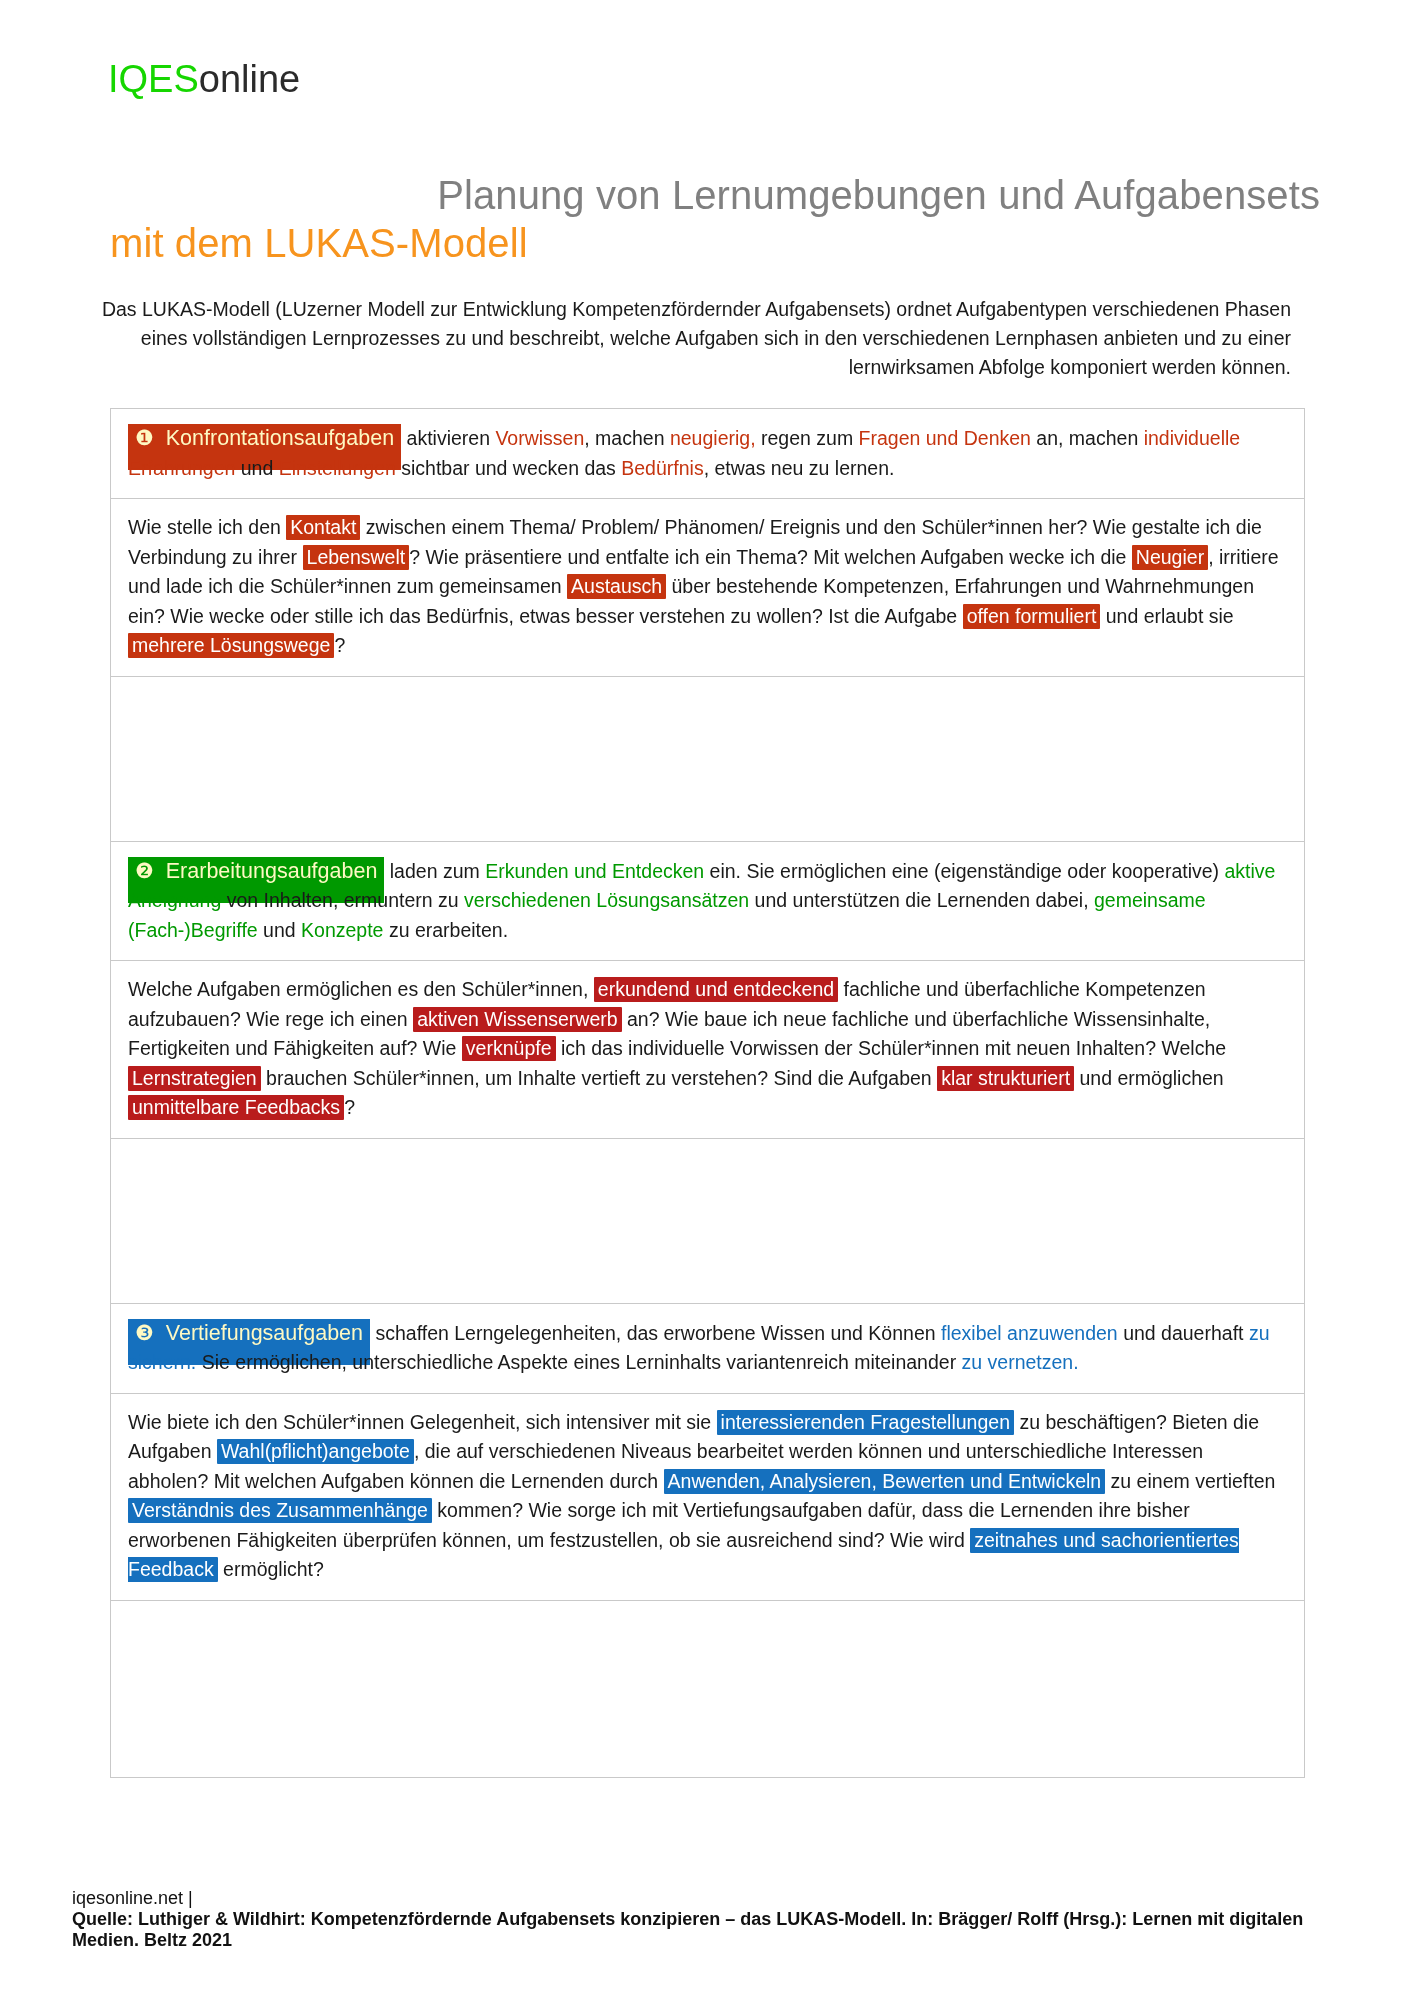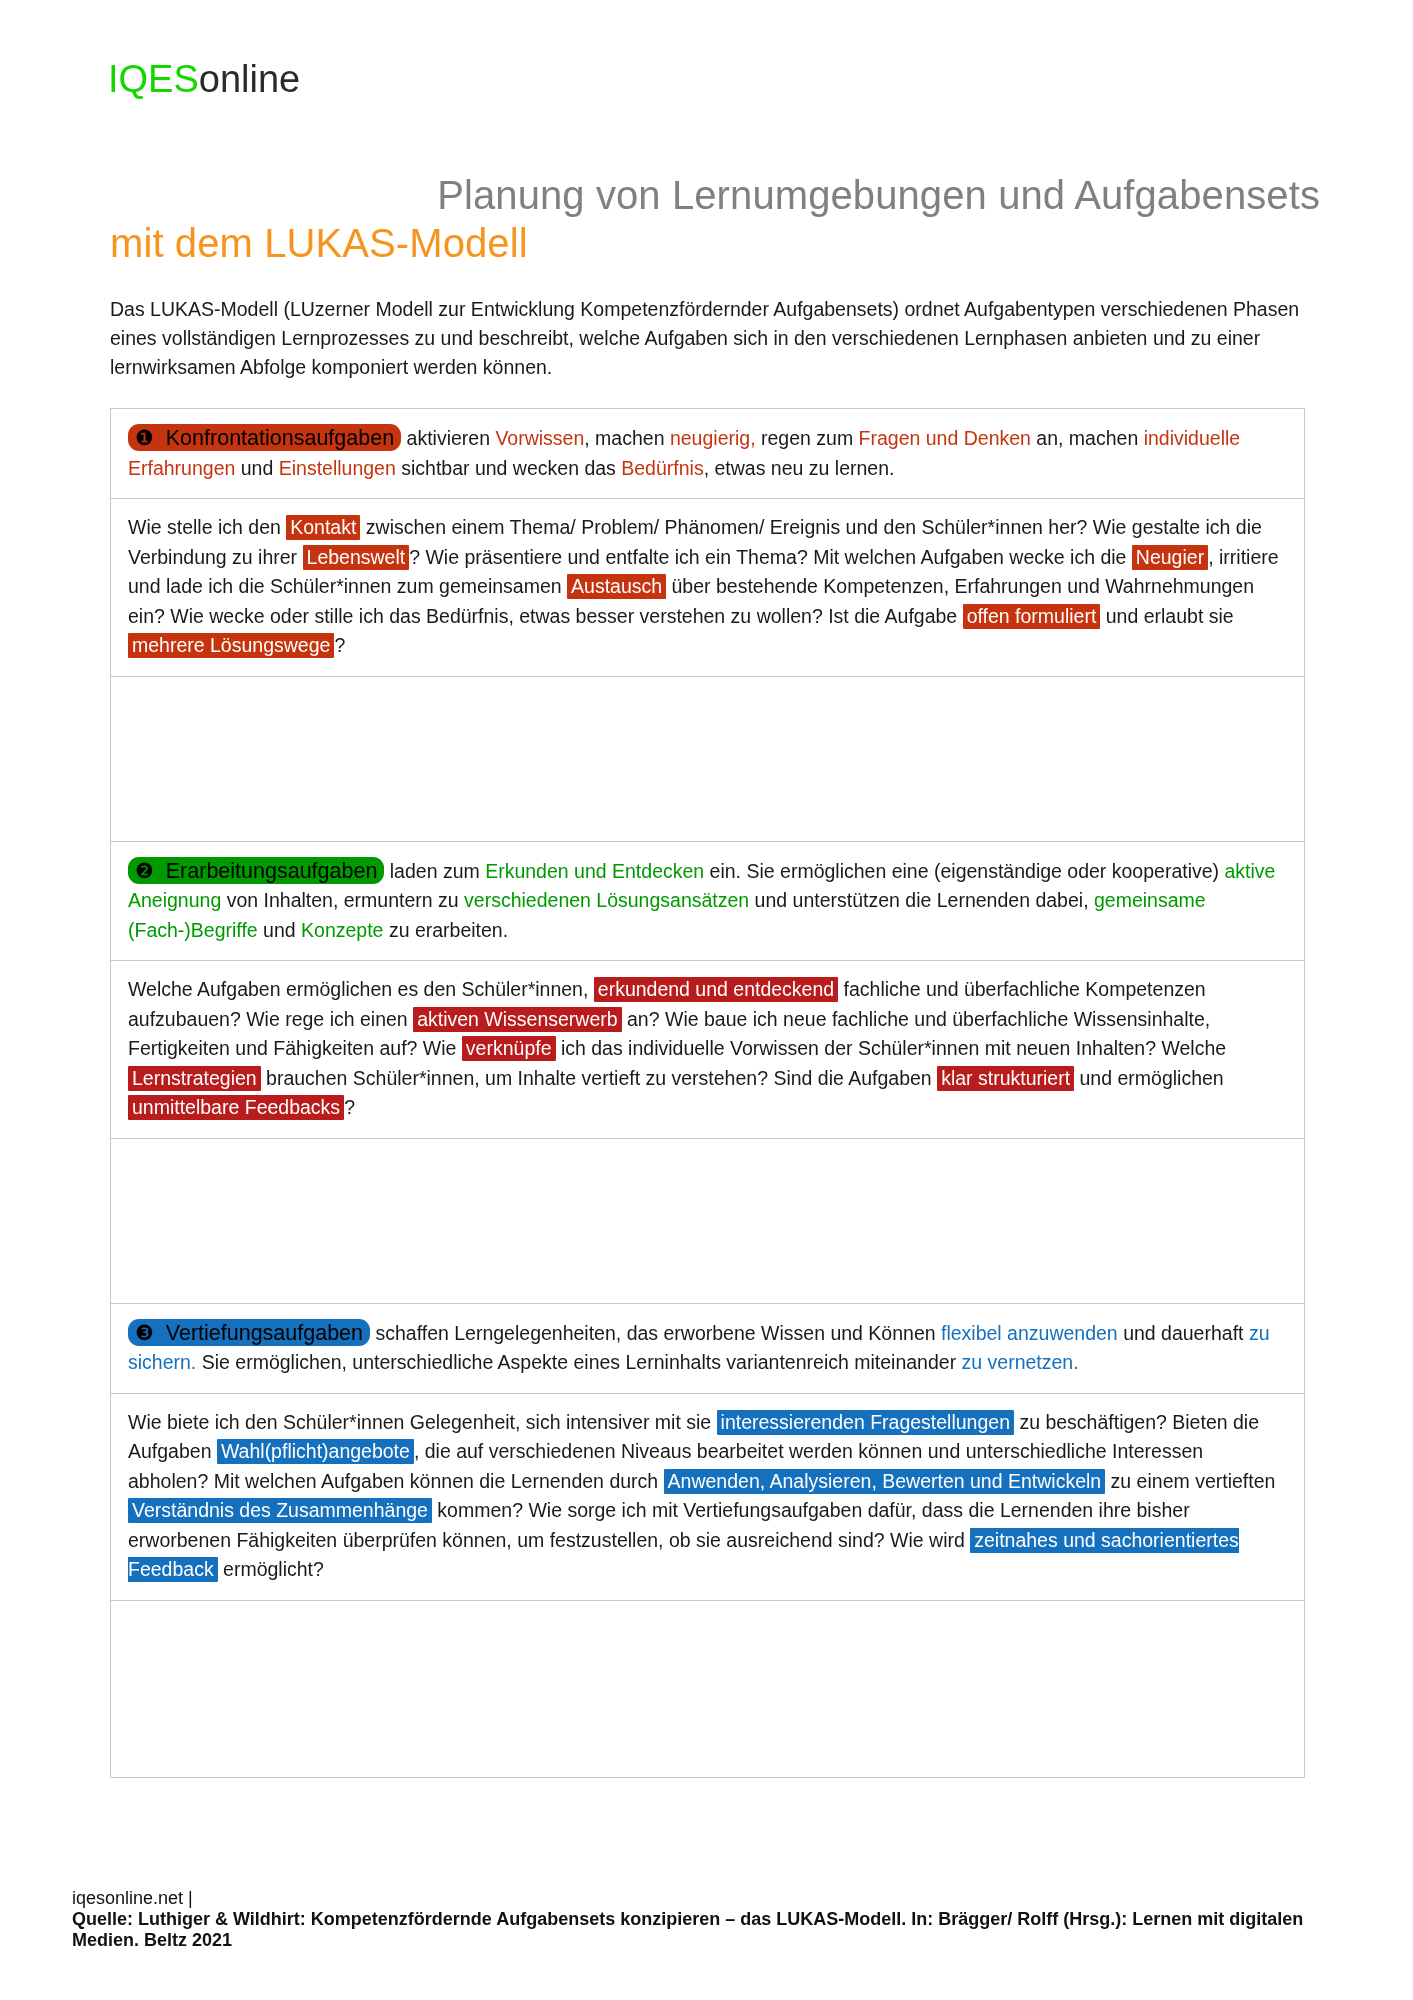--- a/index.html
+++ b/index.html
@@ -27,22 +27,22 @@
     font-size:40px; line-height:46px; color:#808080; font-weight:400;
     letter-spacing:0.1px; white-space:nowrap;text-align:right;
   }
   .title2{
     font-size:40px; line-height:46px; color:#F7941E; font-weight:400;
     letter-spacing:0.1px; white-space:nowrap; margin-top:2px;
   }
 
   
   .intro{
-    position:absolute; left:110px; top:295px; width:1195px;
-    font-size:19.5px; line-height:29px; color:#1a1a1a;
+    position:absolute; left:96px; top:295px; width:1195px;
+    font-size:19.5px; line-height:29px; color:#1a1a1a;text-align:right;
   }
 
   
   .grid{
     position:absolute; left:110px; top:408px; width:1195px;
     border:1px solid #c9c9c9;
     box-sizing:border-box;
     background:#fff;
   }
   .row{ border-bottom:1px solid #c9c9c9; box-sizing:border-box; }
@@ -59,23 +59,22 @@
   .hl{ color:#ffffff; padding:1px 4px 2px 4px; border-radius:1px; }
   .hl-r{ background:#C5340F; }
   .hl-g{ background:#b91c1c; }
   .hl-b{ background:#1570BE; }
 
   .tx-r{ color:#C5340F; }
   .tx-g{ color:#009900; }
   .tx-b{ color:#1570BE; }
 
   .lead-r, .lead-g, .lead-b{
-    color:#000000; padding:2px 7px 1px 7px;
+    color:#fef9c3; padding:2px 7px 20px 7px;
     font-size:21.5px;
-    border-radius:11px;
   }
   .lead-r{ background:#C5340F; }
   .lead-g{ background:#009900; }
   .lead-b{ background:#1570BE; }
   .numglyph{ font-size:21px; }
 
   
   .footer{
     position:absolute; left:72px; top:1888px; width:1300px;
     font-size:18px; line-height:21px; color:#111111; font-weight:bold;

